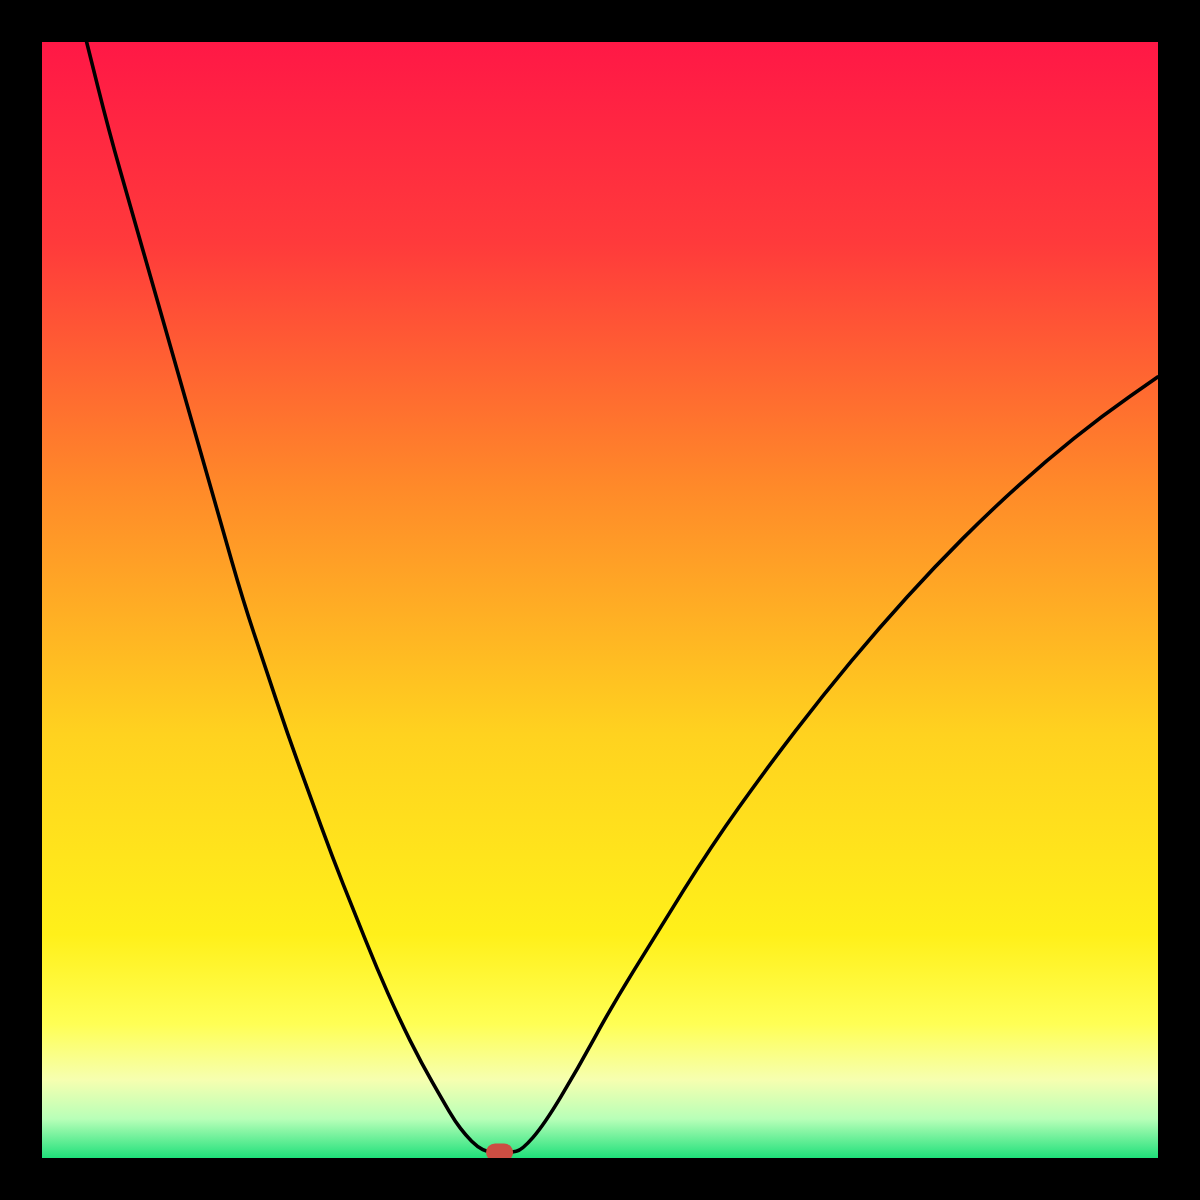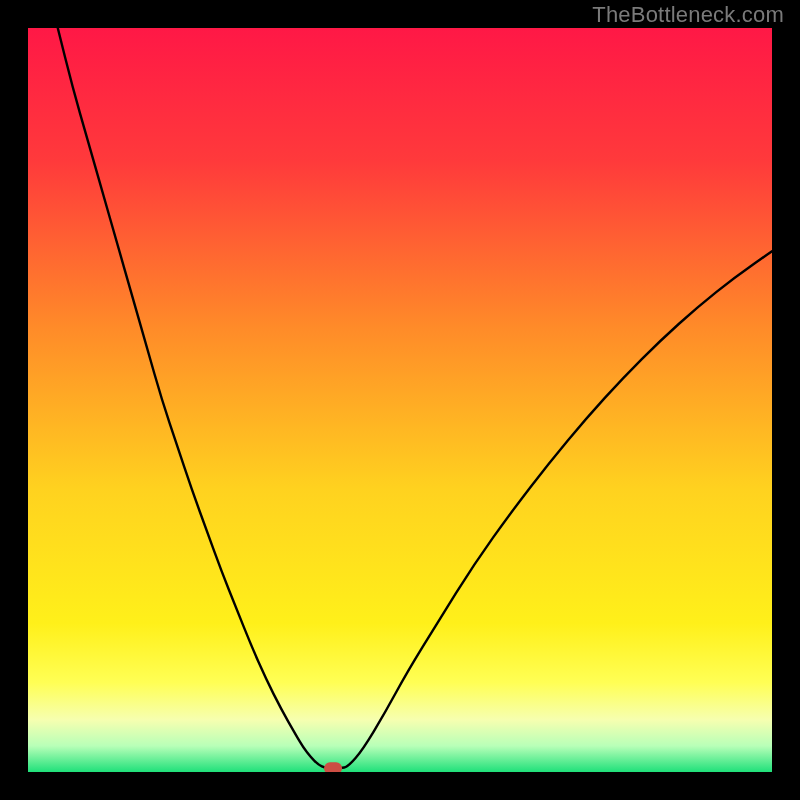--- a/index.html
+++ b/index.html
@@ -36,21 +36,20 @@
     background: #000;
   }
   svg {
     display: block;
   }
 </style>
 </head>
 <body>
 
 <div class="outer">
-  <div class="watermark">TheBottleneck.com</div>
   <div class="plot-wrap">
     <svg id="chart-svg" width="744" height="744" viewBox="0 0 744 744">
       <defs>
         <linearGradient id="bgGrad" x1="0" y1="0" x2="0" y2="1">
             <stop offset="0.00%" stop-color="#ff1846"></stop>
             <stop offset="18.00%" stop-color="#ff3a3b"></stop>
             <stop offset="40.00%" stop-color="#ff8a29"></stop>
             <stop offset="62.00%" stop-color="#ffd21f"></stop>
             <stop offset="80.00%" stop-color="#fff01a"></stop>
             <stop offset="88.00%" stop-color="#ffff55"></stop>

